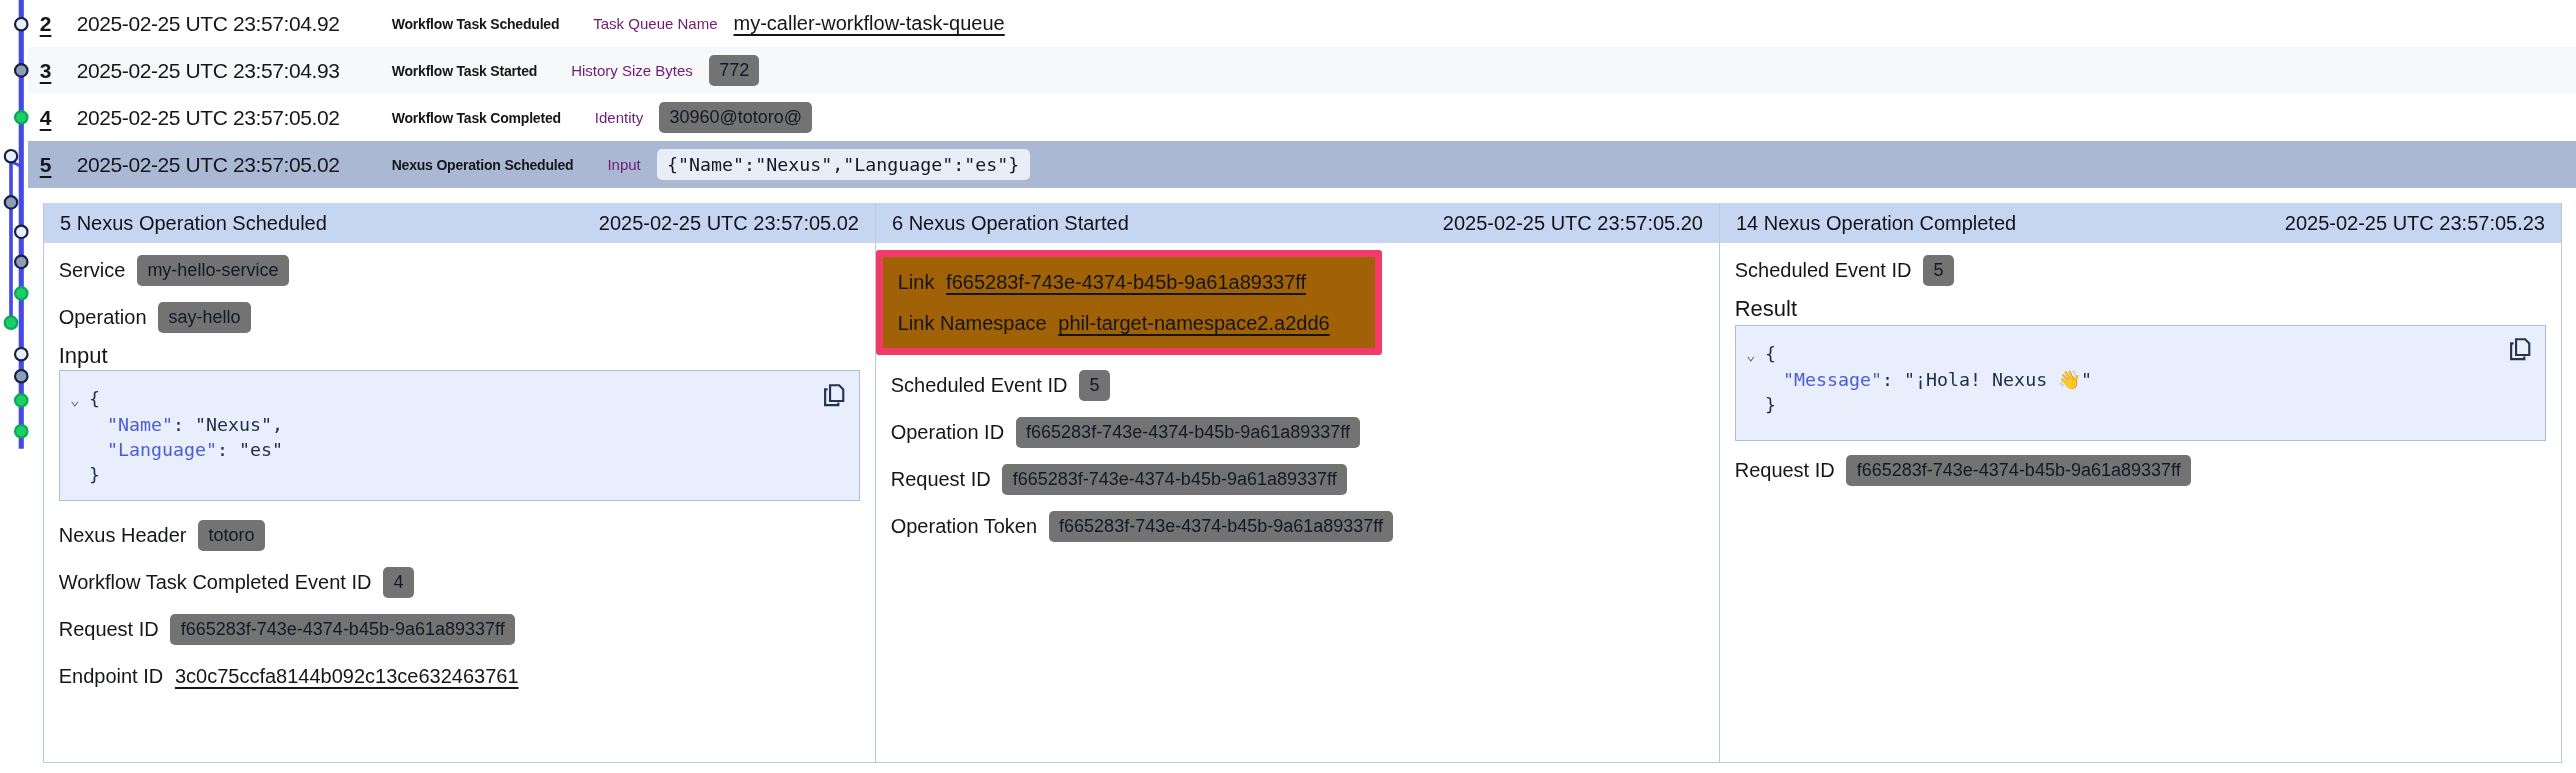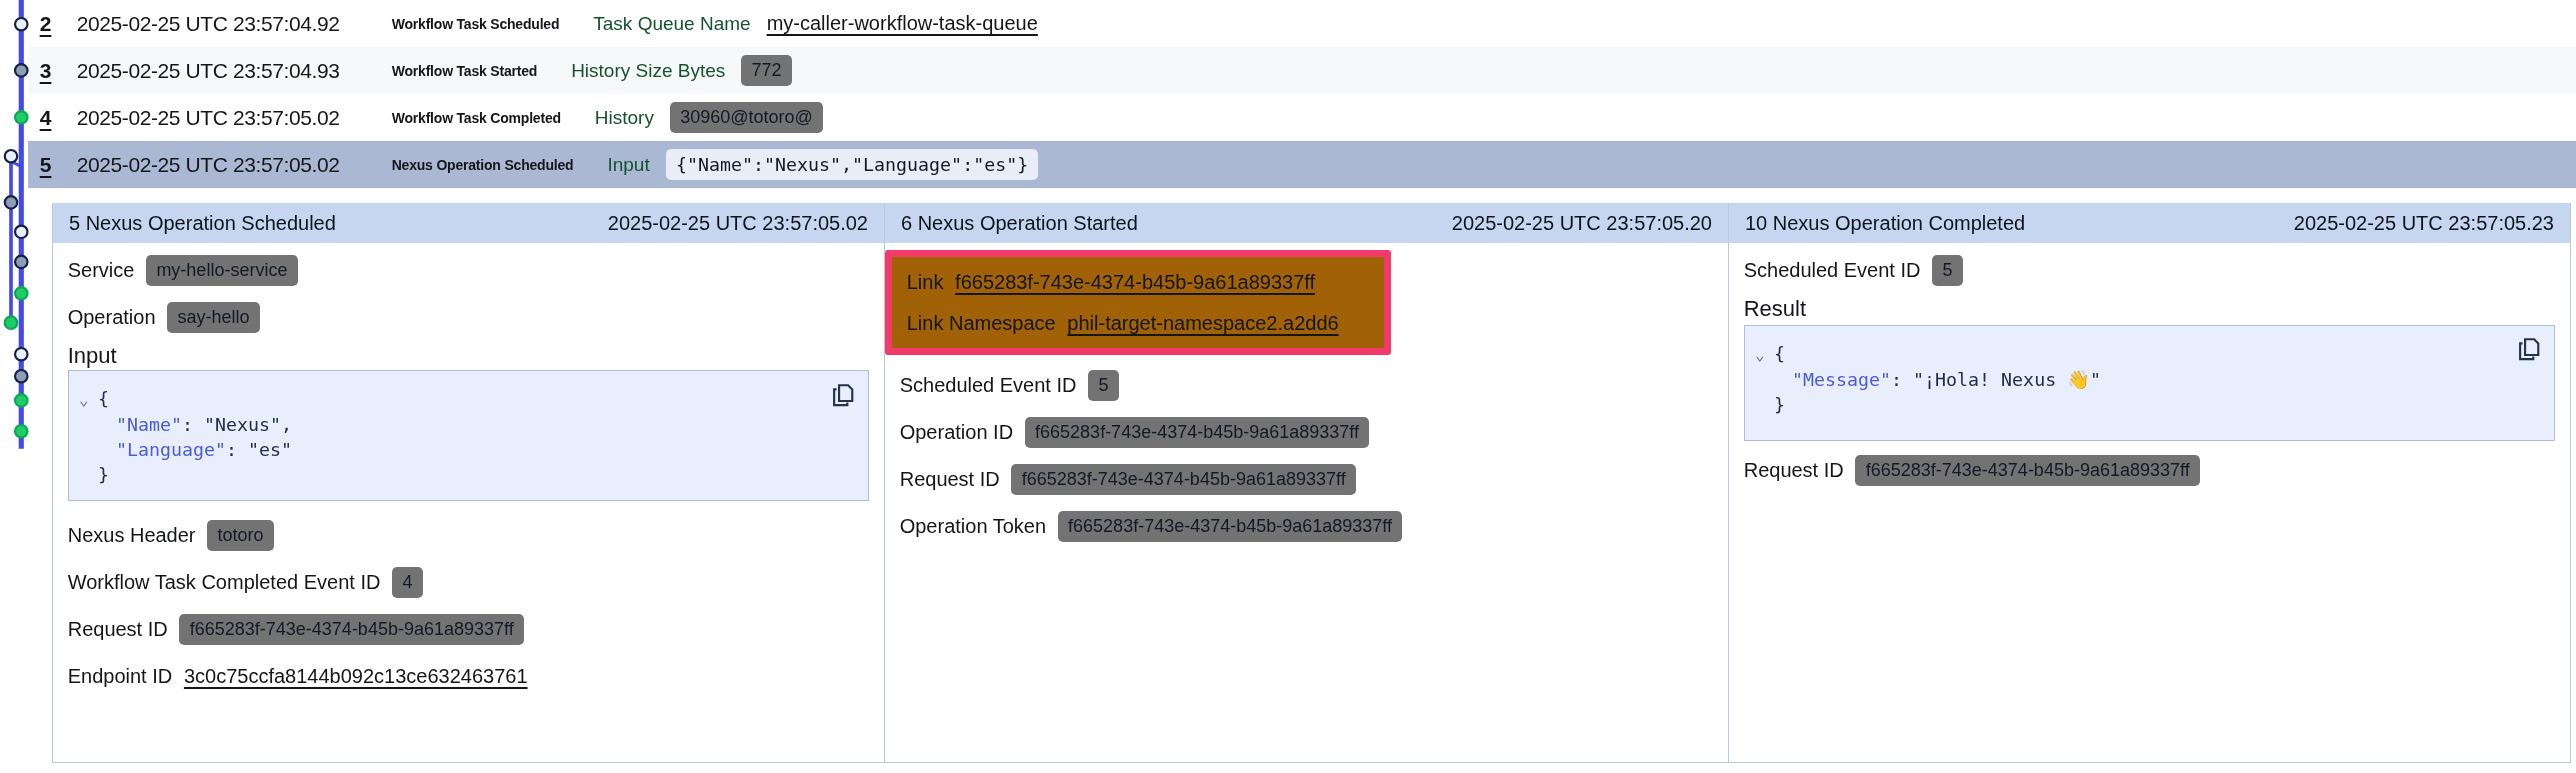--- a/index.html
+++ b/index.html
@@ -13,30 +13,30 @@
   
   .event-row { position:absolute; left:28px; right:0; height:47px;
                display:flex; align-items:center; padding-left:11.7px; }
   .event-row.alt { background:#f7f8fa; }
   .event-row.selected { background:#abb8d4; }
   .row-2 { top:0; } .row-3 { top:47px; } .row-4 { top:94px; } .row-5 { top:141px; }
   .ev-id { width:37px; font-size:21px; font-weight:600; }
   .ev-id span { text-decoration:underline; text-underline-offset:3.7px; text-decoration-thickness:1.5px; cursor:pointer; }
   .ev-time { width:315px; font-size:21px; letter-spacing:-0.4px; }
   .ev-name { font-size:14px; font-weight:700; margin-right:34px; letter-spacing:-0.2px; }
-  .ev-label { font-size:19px; margin-right:16px; color:#14532d; }
+  .ev-label { font-size:15px; margin-right:16px; color:#701a75; }
   .ev-link { font-size:20px; text-decoration:underline; text-underline-offset:4.4px;
              text-decoration-thickness:1.5px; cursor:pointer;text-align:right; }
   .badge { display:inline-block; background:#737373; border-radius:5.1px;
            padding:5.1px 10.3px; font-size:18px; color:#141927; }
   .badge.light { background:#e9edf8; }
   .badge.mono { font-family:"DejaVu Sans Mono", monospace; font-size:18.3px; }
 
   
-  #panels { position:absolute; left:52px; top:203px; width:2519px; height:560px;
+  #panels { position:absolute; left:43px; top:203px; width:2519px; height:560px;
             display:flex; background:#ffffff;
             border:1.5px solid #bac8e0; border-top:none; }
   .panel { height:100%; }
   .panel.c1 { width:831px; }
   .panel.c2 { width:844px; border-left:1.5px solid #bac8e0; }
   .panel.c3 { flex:1; border-left:1.5px solid #bac8e0; }
   .panel-header { height:40px; background:#c7d6f0; display:flex; align-items:center;
                   justify-content:space-between; padding:0 16px; font-size:20px; }
   .panel-title { font-weight:400; color:#10131c; }
   .panel-time { color:#10131c; }
@@ -101,21 +101,21 @@
   <div class="ev-time">2025-02-25 UTC 23:57:04.93</div>
   <div class="ev-name">Workflow Task Started</div>
   <div class="ev-label">History Size Bytes</div>
   <div class="badge">772</div>
 </div>
 
 <div class="event-row row-4">
   <div class="ev-id"><span>4</span></div>
   <div class="ev-time">2025-02-25 UTC 23:57:05.02</div>
   <div class="ev-name">Workflow Task Completed</div>
-  <div class="ev-label">History</div>
+  <div class="ev-label">Identity</div>
   <div class="badge">30960@totoro@</div>
 </div>
 
 <div class="event-row row-5 selected">
   <div class="ev-id"><span>5</span></div>
   <div class="ev-time">2025-02-25 UTC 23:57:05.02</div>
   <div class="ev-name">Nexus Operation Scheduled</div>
   <div class="ev-label">Input</div>
   <div class="badge light mono">{"Name":"Nexus","Language":"es"}</div>
 </div>
@@ -198,21 +198,21 @@
       </div>
       <div class="field-row">
         <span class="f-label">Operation Token</span>
         <span class="badge">f665283f-743e-4374-b45b-9a61a89337ff</span>
       </div>
     </div>
   </div>
 
   <div class="panel c3">
     <div class="panel-header">
-      <span class="panel-title">10 Nexus Operation Completed</span>
+      <span class="panel-title">14 Nexus Operation Completed</span>
       <span class="panel-time">2025-02-25 UTC 23:57:05.23</span>
     </div>
     <div class="panel-body">
       <div class="field-row">
         <span class="f-label">Scheduled Event ID</span>
         <span class="badge">5</span>
       </div>
       <div class="label-row">Result</div>
       <div class="code-box result-box">
         <button class="copy-btn" title="">

